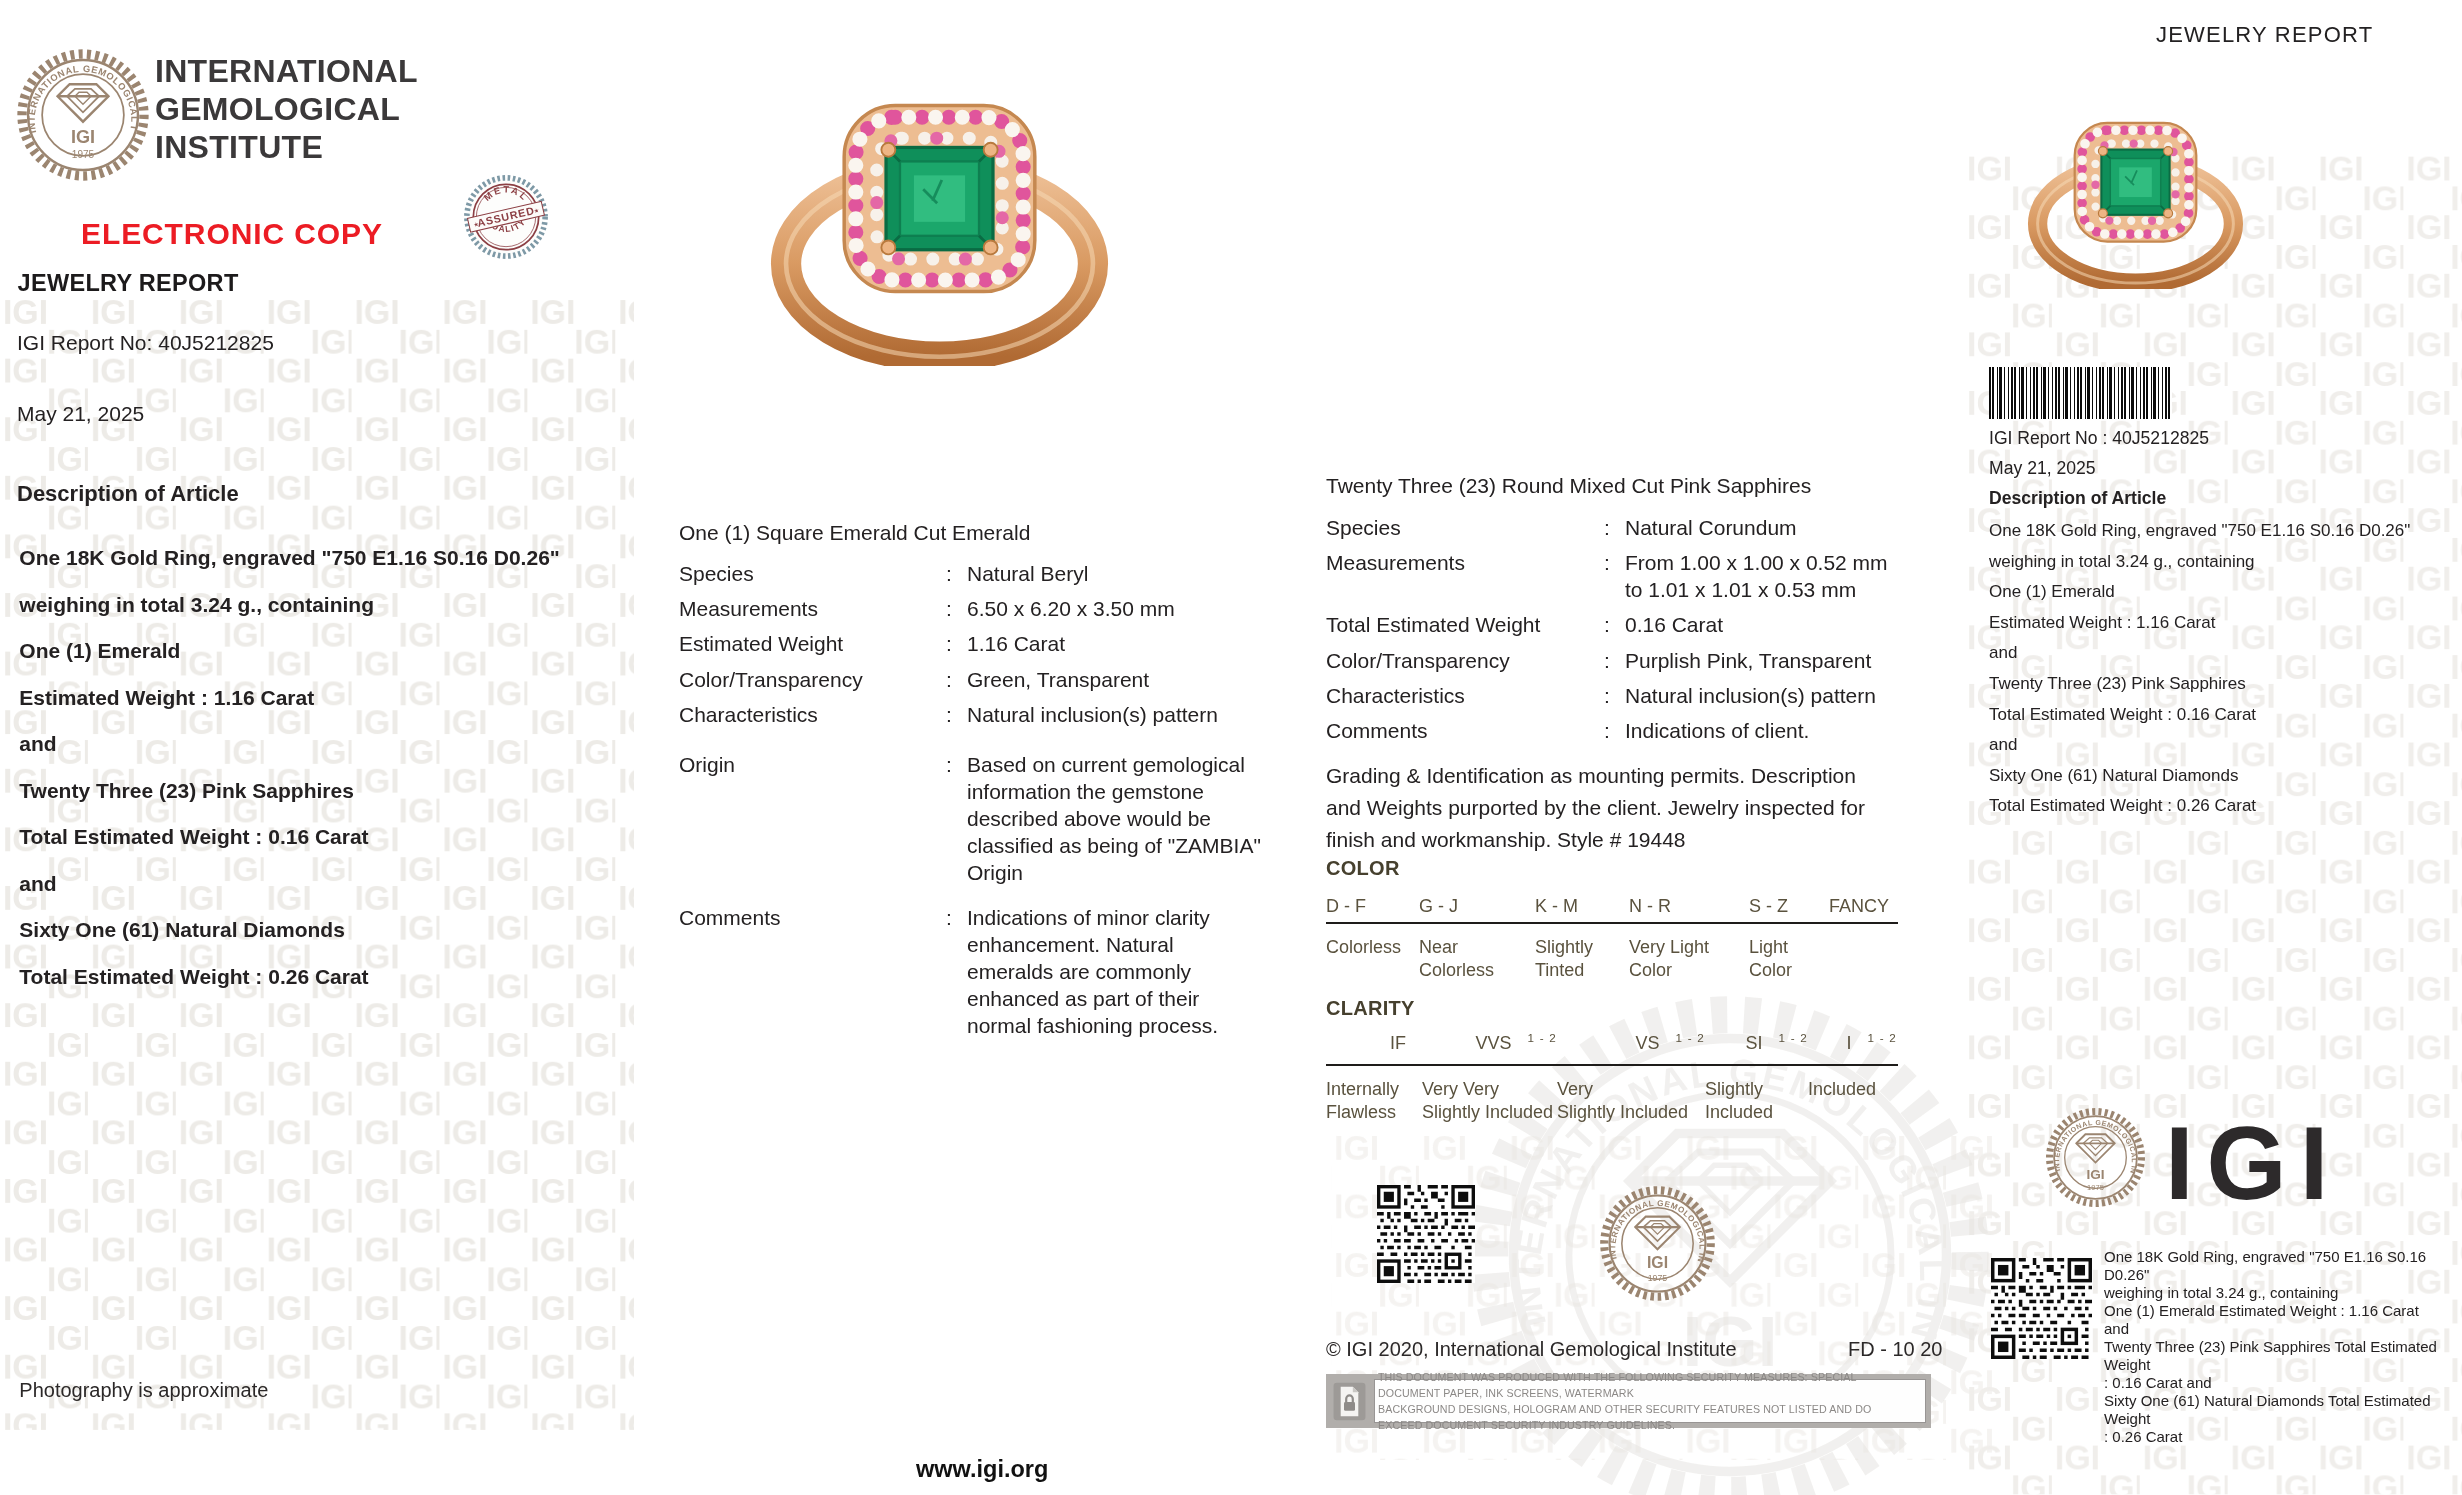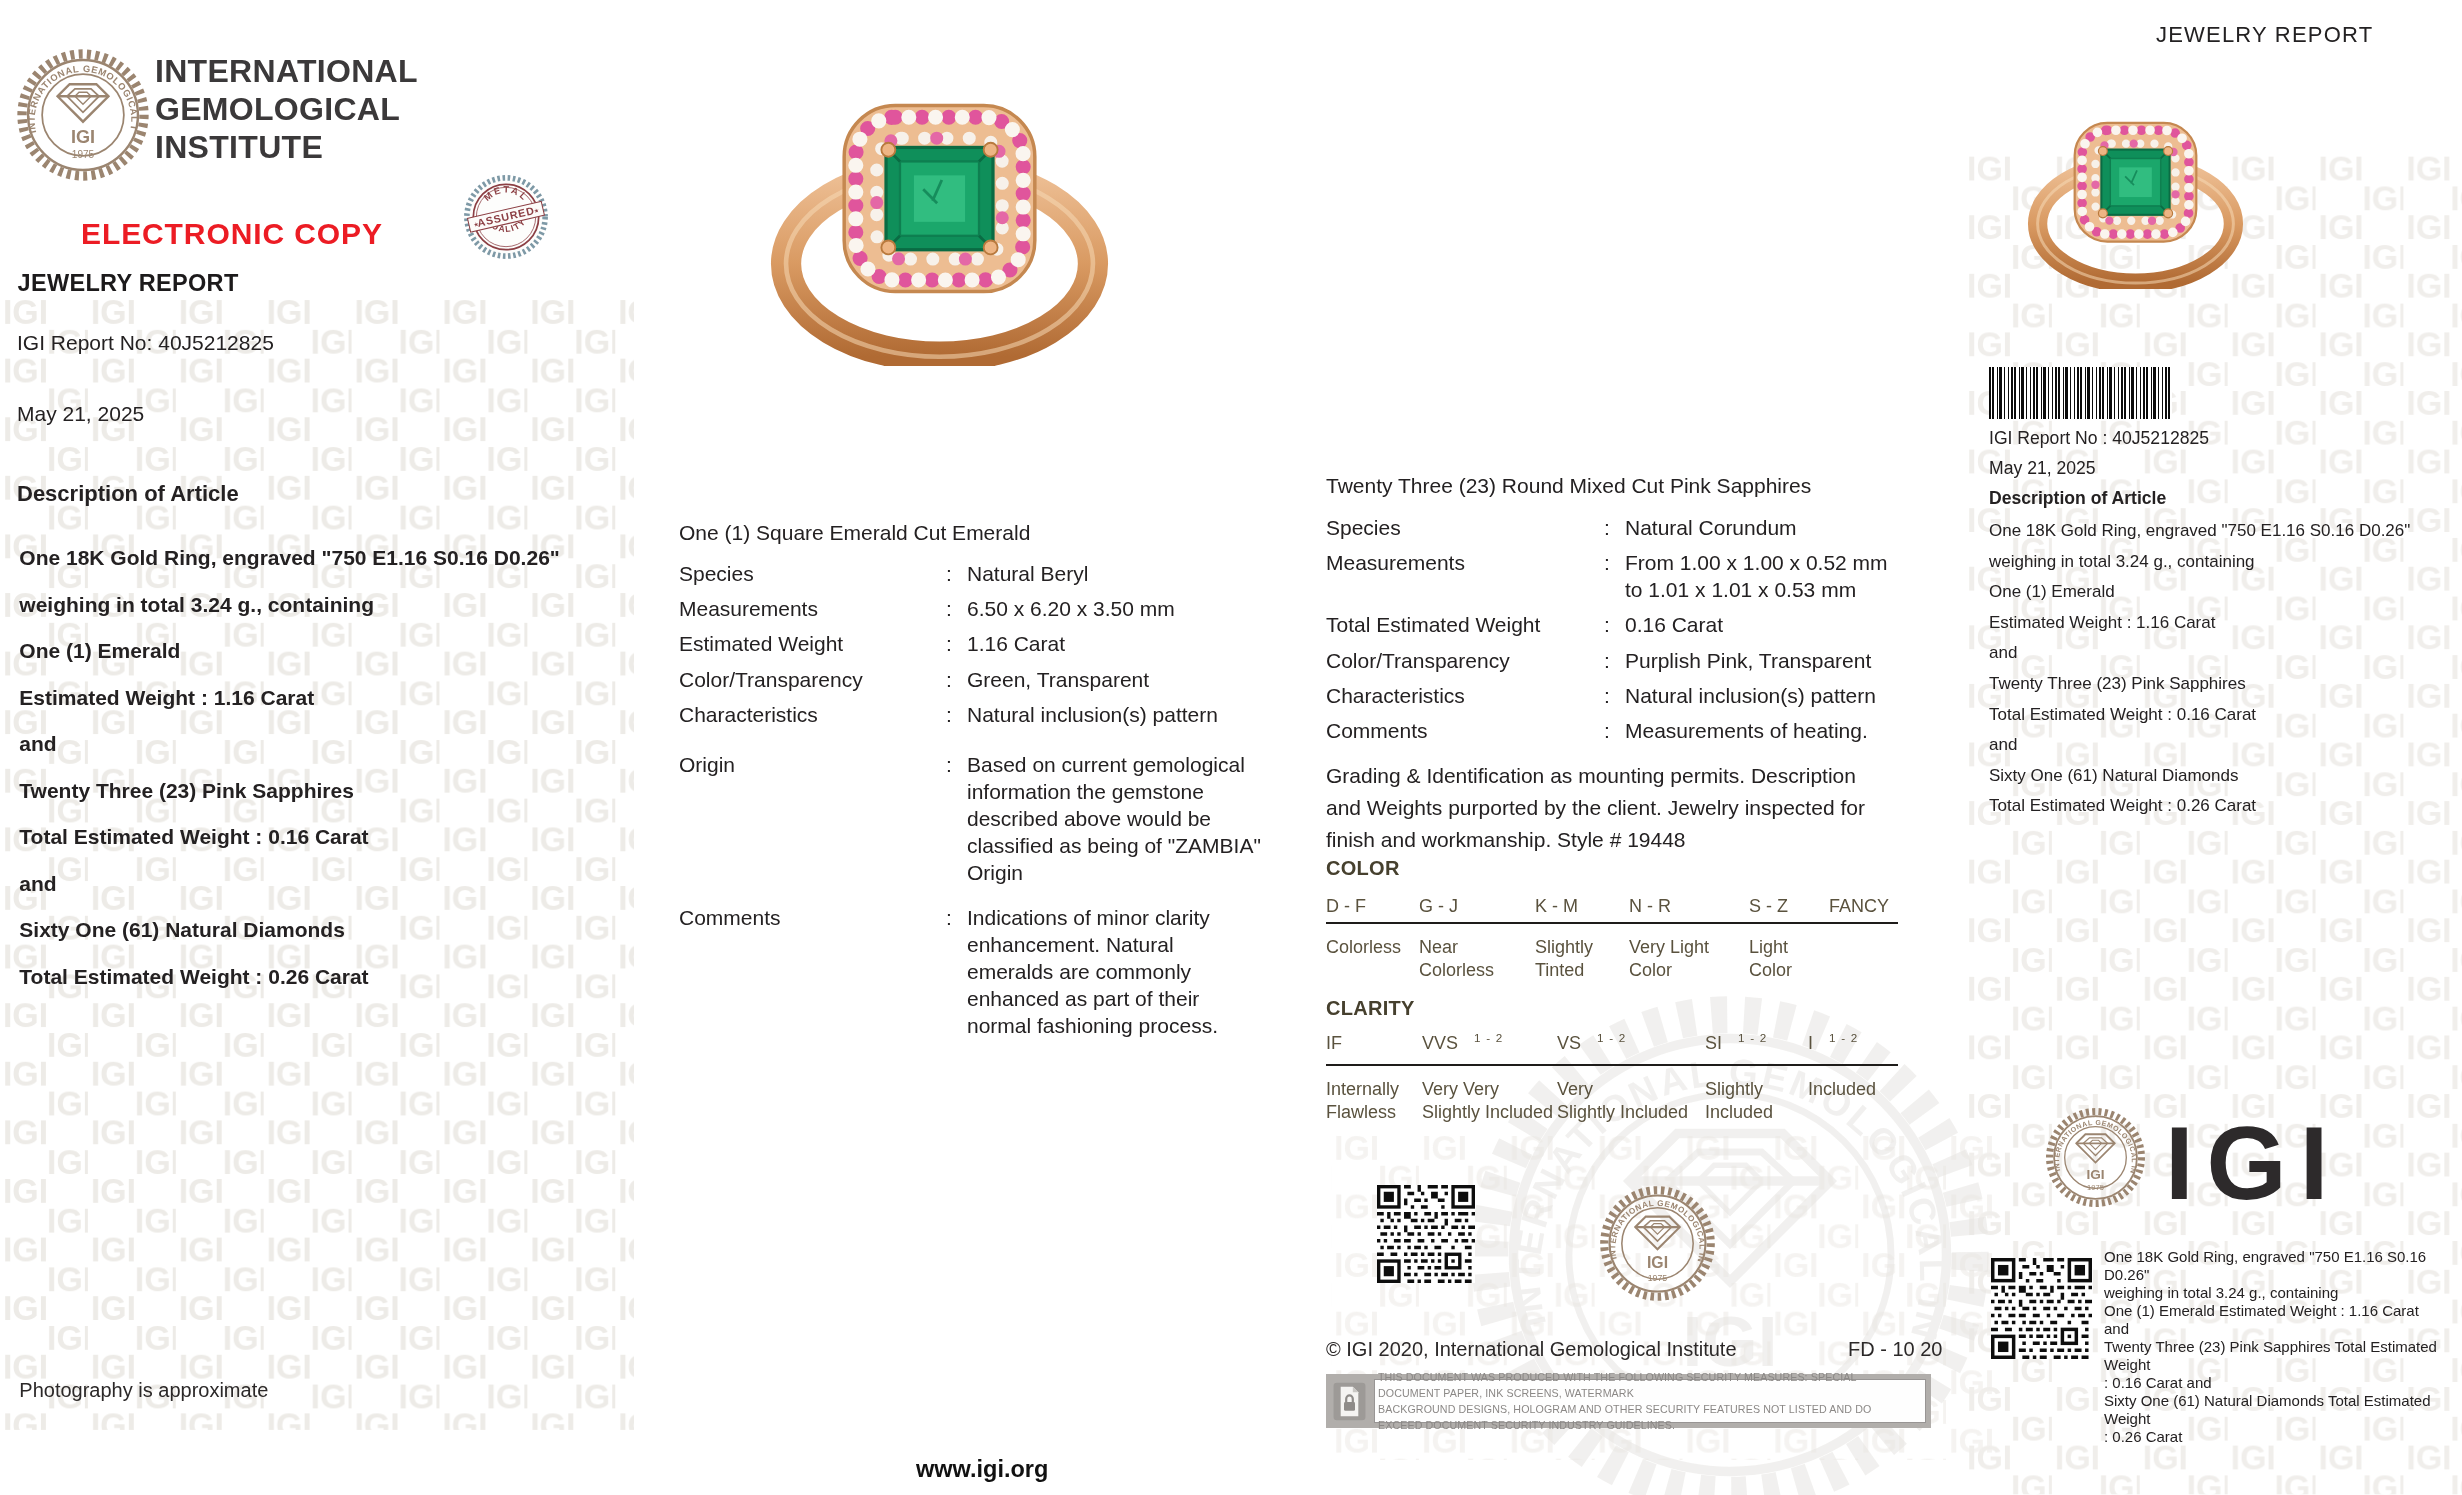--- a/index.html
+++ b/index.html
@@ -292,21 +292,21 @@
       <div class="gem-value-s pre">Purplish Pink, Transparent</div>
     </div>
     <div class="gem-row">
       <div class="gem-label-s">Characteristics</div>
         <div class="gem-colon">:</div>
       <div class="gem-value-s pre">Natural inclusion(s) pattern</div>
     </div>
     <div class="gem-row">
       <div class="gem-label-s">Comments</div>
         <div class="gem-colon">:</div>
-      <div class="gem-value-s pre">Measurements of heating.</div>
+      <div class="gem-value-s pre">Indications of client.</div>
     </div>
   </div>
 
   <div class="abs grading pre" style="left:1326px;top:760px;">Grading &amp; Identification as mounting permits. Description
 and Weights purported by the client. Jewelry inspected for
 finish and workmanship. Style # 19448</div>
 
   <div class="abs scale-head" style="left:1326px;top:857px;">COLOR</div>
   <div class="abs color-grid" style="left:1326px;top:896px;">
     <div class="scale-grade">D - F</div>
@@ -324,21 +324,21 @@
     <div class="scale-desc pre">Slightly
 Tinted</div>
     <div class="scale-desc pre">Very Light
 Color</div>
     <div class="scale-desc pre">Light
 Color</div>
     <div class="scale-desc pre"></div>
   </div>
 
   <div class="abs scale-head" style="left:1326px;top:997px;text-align:center;">CLARITY</div>
-  <div class="abs clarity-grid" style="left:1326px;top:1033px;">
+  <div class="abs clarity-grid" style="left:1326px;top:1033px;text-align:right;">
     <div class="scale-grade"><span>IF</span><span class="supgrade"></span></div>
     <div class="scale-grade"><span>VVS</span><span class="supgrade">1 - 2</span></div>
     <div class="scale-grade"><span>VS</span><span class="supgrade">1 - 2</span></div>
     <div class="scale-grade"><span>SI</span><span class="supgrade">1 - 2</span></div>
     <div class="scale-grade"><span>I</span><span class="supgrade">1 - 2</span></div>
   </div>
   <div class="abs scale-rule" style="left:1326px;top:1064px;"></div>
   <div class="abs clarity-grid" style="left:1326px;top:1078px;">
     <div class="scale-desc pre">Internally
 Flawless</div>

